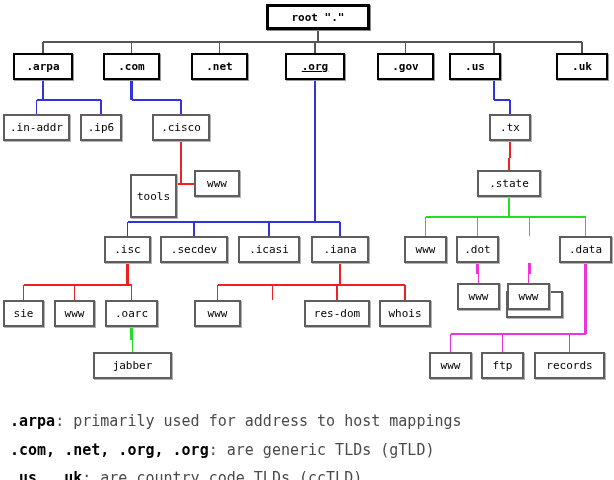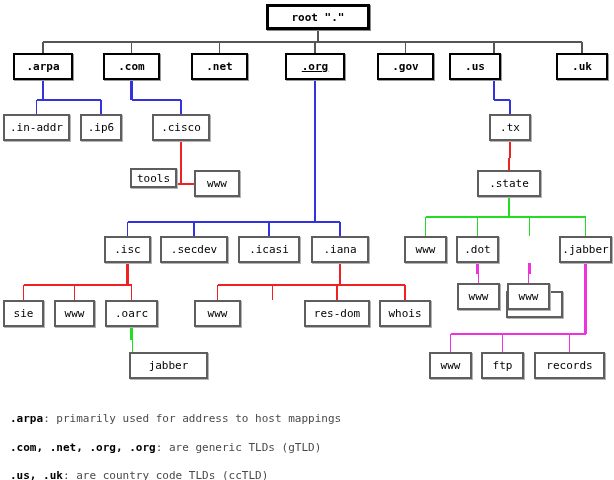--- a/index.html
+++ b/index.html
@@ -6,21 +6,21 @@
   body{width:614px;height:480px;position:relative;overflow:hidden;
        font-family:"DejaVu Sans Mono","Liberation Mono",monospace;}
   #diagram{position:absolute;left:0;top:0;width:614px;height:480px;}
   #edge-layer{position:absolute;left:0;top:0;width:614px;height:480px;}
   .node{position:absolute;box-sizing:border-box;background:#ffffff;
         display:flex;align-items:center;justify-content:center;
         font-size:11px;color:#000;white-space:nowrap;letter-spacing:0px;}
   .node.tld{border:2px solid #000;box-shadow:1px 1px 0 0 #9a9a9a;font-weight:bold;}
   .node.root{border:3px solid #000;box-shadow:1px 1px 0 0 #8a8a8a;font-weight:bold;}
   .node.sub{border:2px solid #5e5e5e;box-shadow:1px 1px 0 0 #b4b4b4;}
-  .legend{position:absolute;left:10px;font-size:11px;color:#4a4a4a;white-space:nowrap;}
+  .legend{position:absolute;left:10px;font-size:15px;color:#4a4a4a;white-space:nowrap;}
   .legend b{color:#000;font-weight:bold;}
 </style>
 </head>
 <body>
 
 <div id="diagram">
   <svg id="edge-layer" width="614" height="480" viewBox="0 0 614 480">
       <line x1="318" y1="30" x2="318" y2="42" stroke="#555555" stroke-width="2.2" shape-rendering="crispEdges"></line>
       <line x1="43" y1="42" x2="582" y2="42" stroke="#555555" stroke-width="1.6" shape-rendering="crispEdges"></line>
       <line x1="43" y1="42" x2="43" y2="53" stroke="#555555" stroke-width="1.6" shape-rendering="crispEdges"></line>
@@ -83,39 +83,39 @@
     <div class="node tld" style="left: 13px; top: 53px; width: 60px; height: 27px;">.arpa</div>
     <div class="node tld" style="left: 103px; top: 53px; width: 57px; height: 27px;">.com</div>
     <div class="node tld" style="left: 191px; top: 53px; width: 57px; height: 27px;">.net</div>
     <div class="node tld" style="left: 285px; top: 53px; width: 60px; height: 27px; text-decoration: underline;">.org</div>
     <div class="node tld" style="left: 377px; top: 53px; width: 57px; height: 27px;">.gov</div>
     <div class="node tld" style="left: 449px; top: 53px; width: 52px; height: 27px;">.us</div>
     <div class="node tld" style="left: 556px; top: 53px; width: 52px; height: 27px;">.uk</div>
     <div class="node sub" style="left: 3px; top: 114px; width: 67px; height: 27px;">.in-addr</div>
     <div class="node sub" style="left: 80px; top: 114px; width: 42px; height: 27px;">.ip6</div>
     <div class="node sub" style="left: 152px; top: 114px; width: 58px; height: 27px;">.cisco</div>
-    <div class="node sub" style="left: 130px; top: 168px; width: 47px; height: 20px;">tools</div>
+    <div class="node sub" style="left: 130px; top: 174px; width: 47px; height: 44px;">tools</div>
     <div class="node sub" style="left: 194px; top: 170px; width: 46px; height: 27px;">www</div>
     <div class="node sub" style="left: 489px; top: 114px; width: 42px; height: 27px;">.tx</div>
     <div class="node sub" style="left: 477px; top: 170px; width: 64px; height: 27px;">.state</div>
     <div class="node sub" style="left: 104px; top: 236px; width: 47px; height: 27px;">.isc</div>
     <div class="node sub" style="left: 160px; top: 236px; width: 68px; height: 27px;">.secdev</div>
     <div class="node sub" style="left: 238px; top: 236px; width: 62px; height: 27px;">.icasi</div>
     <div class="node sub" style="left: 311px; top: 236px; width: 58px; height: 27px;">.iana</div>
     <div class="node sub" style="left: 3px; top: 300px; width: 41px; height: 27px;">sie</div>
     <div class="node sub" style="left: 54px; top: 300px; width: 41px; height: 27px;">www</div>
     <div class="node sub" style="left: 105px; top: 300px; width: 53px; height: 27px;">.oarc</div>
-    <div class="node sub" style="left: 93px; top: 352px; width: 79px; height: 27px; margin-left: 36px;">jabber</div>
+    <div class="node sub" style="left: 93px; top: 352px; width: 79px; height: 27px;">jabber</div>
     <div class="node sub" style="left: 194px; top: 300px; width: 47px; height: 27px;">www</div>
     <div class="node sub" style="left: 304px; top: 300px; width: 66px; height: 27px;">res-dom</div>
     <div class="node sub" style="left: 379px; top: 300px; width: 52px; height: 27px;">whois</div>
     <div class="node sub" style="left: 404px; top: 236px; width: 43px; height: 27px;">www</div>
     <div class="node sub" style="left: 456px; top: 236px; width: 43px; height: 27px;">.dot</div>
     <div class="node sub" style="left: 506px; top: 244px; width: 57px; height: 27px; margin-top: 47px;">.tpwd</div>
-    <div class="node sub" style="left: 559px; top: 236px; width: 53px; height: 27px;">.jabber</div>
+    <div class="node sub" style="left: 559px; top: 236px; width: 53px; height: 27px;">.data</div>
     <div class="node sub" style="left: 457px; top: 283px; width: 43px; height: 27px;">www</div>
     <div class="node sub" style="left: 507px; top: 283px; width: 43px; height: 27px;">www</div>
     <div class="node sub" style="left: 429px; top: 352px; width: 43px; height: 27px;">www</div>
     <div class="node sub" style="left: 481px; top: 352px; width: 43px; height: 27px;">ftp</div>
     <div class="node sub" style="left: 534px; top: 352px; width: 71px; height: 27px; text-align: center;">records</div>
     <div class="legend" style="top: 412px;"><b>.arpa</b><span>: primarily used for address to host mappings</span></div>
     <div class="legend" style="top: 441px;"><b>.com, .net, .org, .org</b><span>: are generic TLDs (gTLD)</span></div>
     <div class="legend" style="top: 469px;"><b>.us, .uk</b><span>: are country code TLDs (ccTLD)</span></div>
   </div>
 

